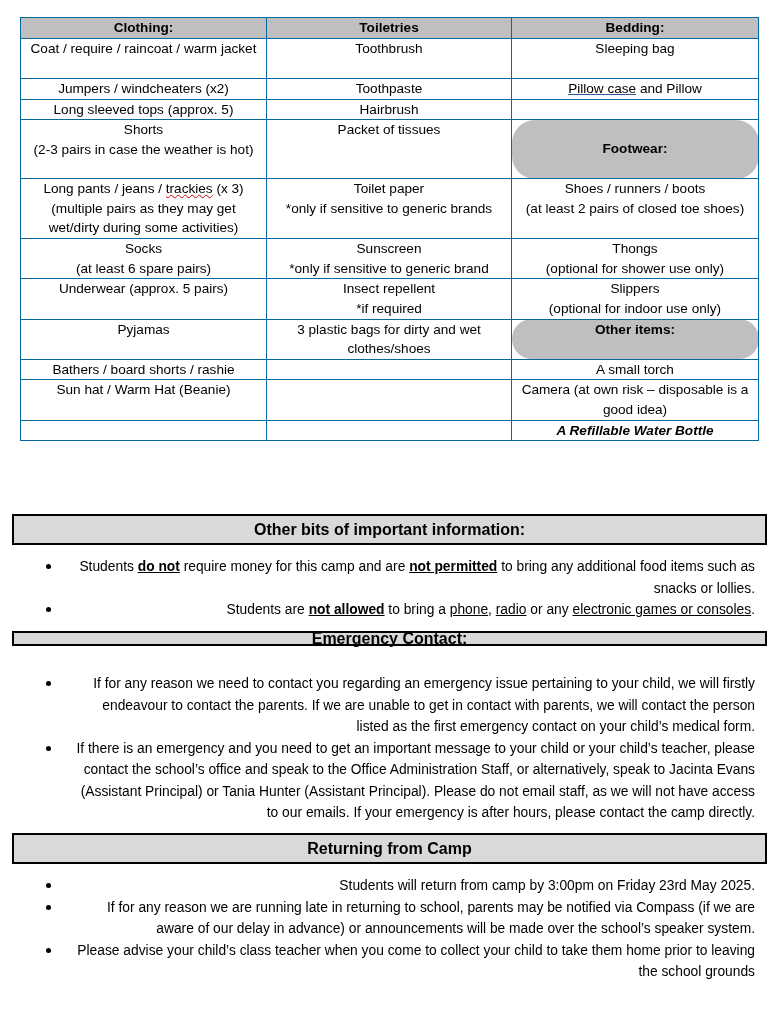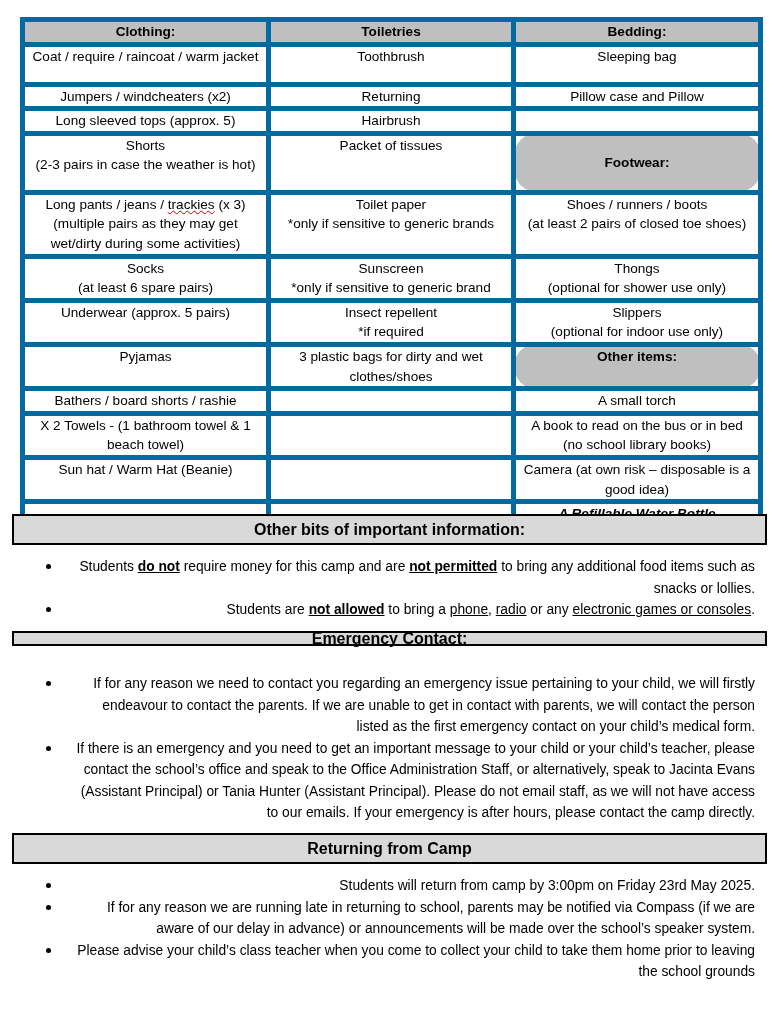--- a/index.html
+++ b/index.html
@@ -9,28 +9,28 @@
   
   .pack-table {
     position: absolute; left: 20px; top: 17px; width: 738px;
     border-collapse: collapse; table-layout: fixed;
     font-size: 13.6px; line-height: 19.6px;
   }
   .pack-table col.c1 { width: 246px; }
   .pack-table col.c2 { width: 245px; }
   .pack-table col.c3 { width: 247px; }
   .pack-table td, .pack-table th {
-    border: 5px solid #0369a1; text-align: center; vertical-align: top;
+    border: 1px solid #0369a1; text-align: center; vertical-align: top;
     padding: 0 4px; font-weight: normal; white-space: pre-line;
   }
   .pack-table th { background: #bfbfbf; font-weight: bold; height: 21px; }
   .pack-table td.cat { background: #bfbfbf; font-weight: bold; border-radius: 23px; }
   .pack-table td.cat.mid { vertical-align: middle; }
   .pack-table td.bold-italic { font-weight: bold; font-style: italic; }
-  .ul-link { text-decoration-color: #2f5597; }
+  .ul-link { text-decoration: underline; text-decoration-color: #2f5597; }
   .squiggle { text-decoration: underline wavy #d00000; text-decoration-thickness: 1px; }
 
   
   .section-head {
     position: absolute; left: 12px; width: 755px;
     background: #d9d9d9; border: 2px solid #000;
     text-align: right; font-weight: bold; font-size: 16px;
     display: flex; align-items: center; justify-content: center;
   }
   .bullets {
@@ -62,21 +62,21 @@
     </tr>
   </thead>
   <tbody>
     <tr style="height:40px">
       <td>Coat / require / raincoat / warm jacket</td>
       <td>Toothbrush</td>
       <td>Sleeping bag</td>
     </tr>
     <tr style="height:20px">
       <td>Jumpers / windcheaters (x2)</td>
-      <td>Returning</td>
+      <td>Toothpaste</td>
       <td><span class="ul-link">Pillow case</span><span> and Pillow</span></td>
     </tr>
     <tr style="height:20px">
       <td>Long sleeved tops (approx. 5)</td>
       <td>Hairbrush</td>
       <td></td>
     </tr>
     <tr style="height:59px">
       <td>Shorts
 (2-3 pairs in case the weather is hot)</td>
@@ -110,26 +110,20 @@
       <td>Pyjamas</td>
       <td>3 plastic bags for dirty and wet clothes/shoes</td>
       <td class="cat">Other items:</td>
     </tr>
     <tr style="height:20px">
       <td>Bathers / board shorts / rashie</td>
       <td></td>
       <td>A small torch</td>
     </tr>
     <tr style="height:40px">
-      <td>X 2 Towels - (1 bathroom towel &amp; 1 beach towel)</td>
-      <td></td>
-      <td>A book to read on the bus or in bed
-(no school library books)</td>
-    </tr>
-    <tr style="height:40px">
       <td>Sun hat / Warm Hat (Beanie)</td>
       <td></td>
       <td>Camera (at own risk – disposable is a good idea)</td>
     </tr>
     <tr style="height:20px">
       <td></td>
       <td></td>
       <td class="bold-italic">A Refillable Water Bottle</td>
     </tr>
   </tbody>

